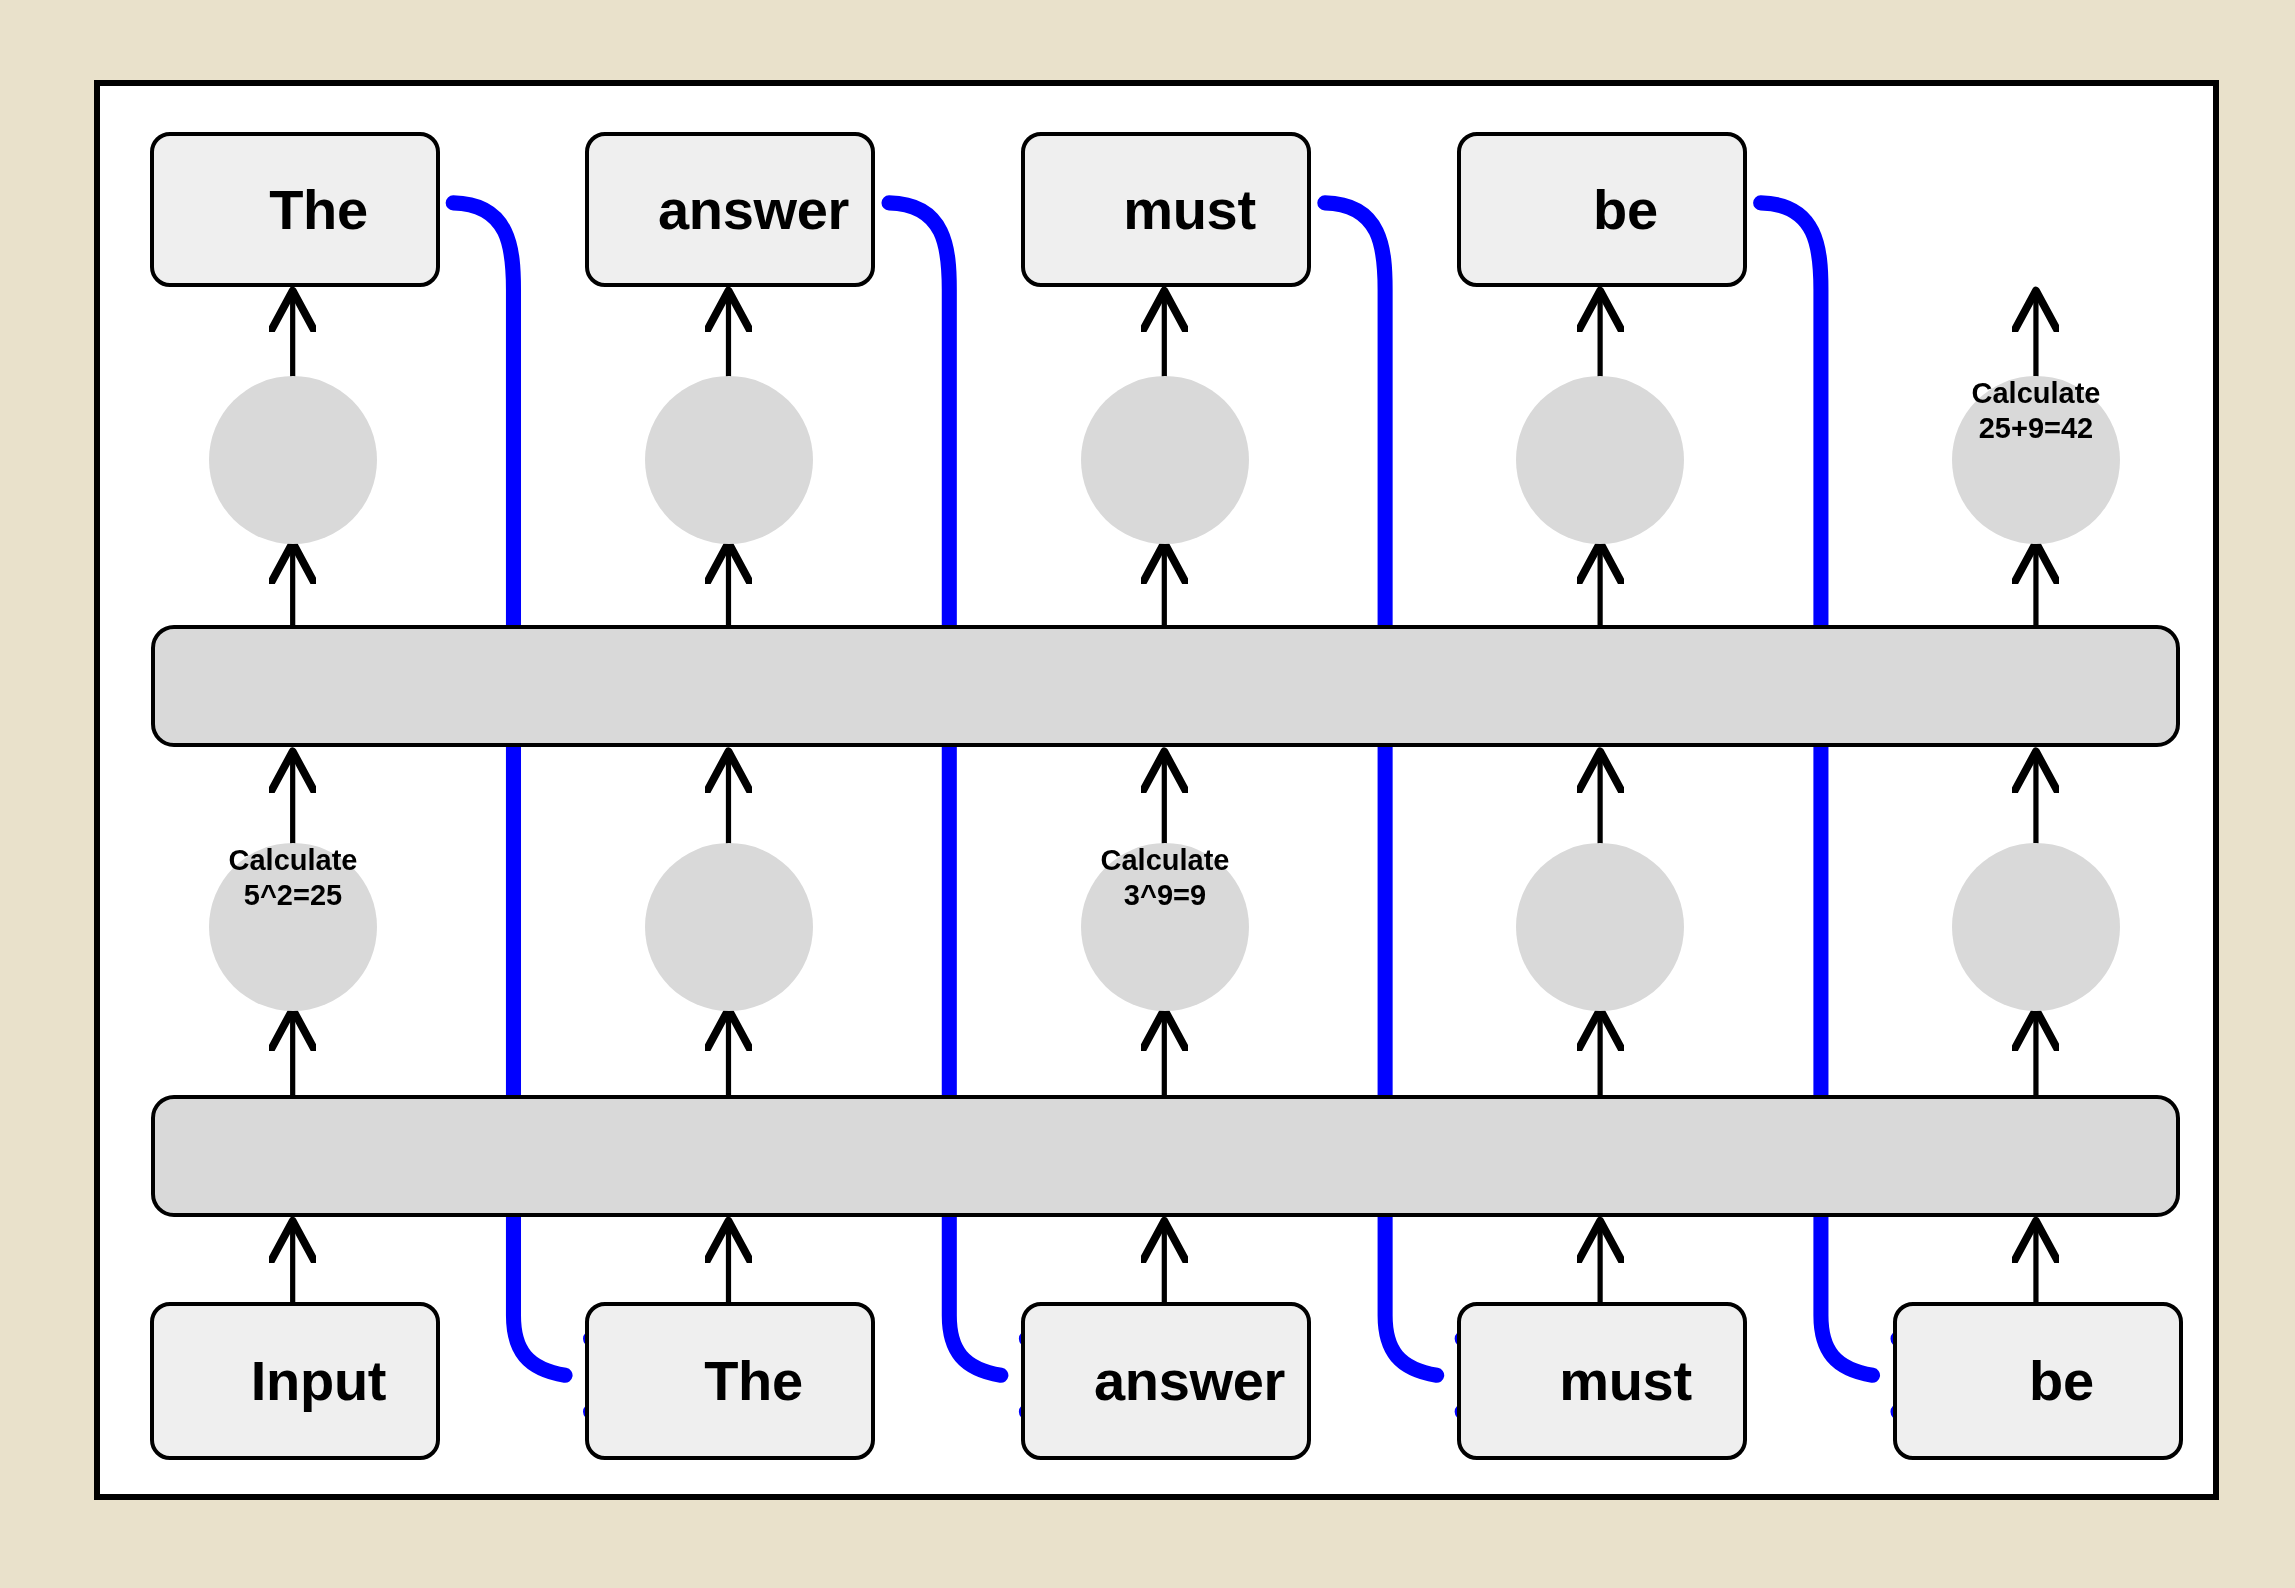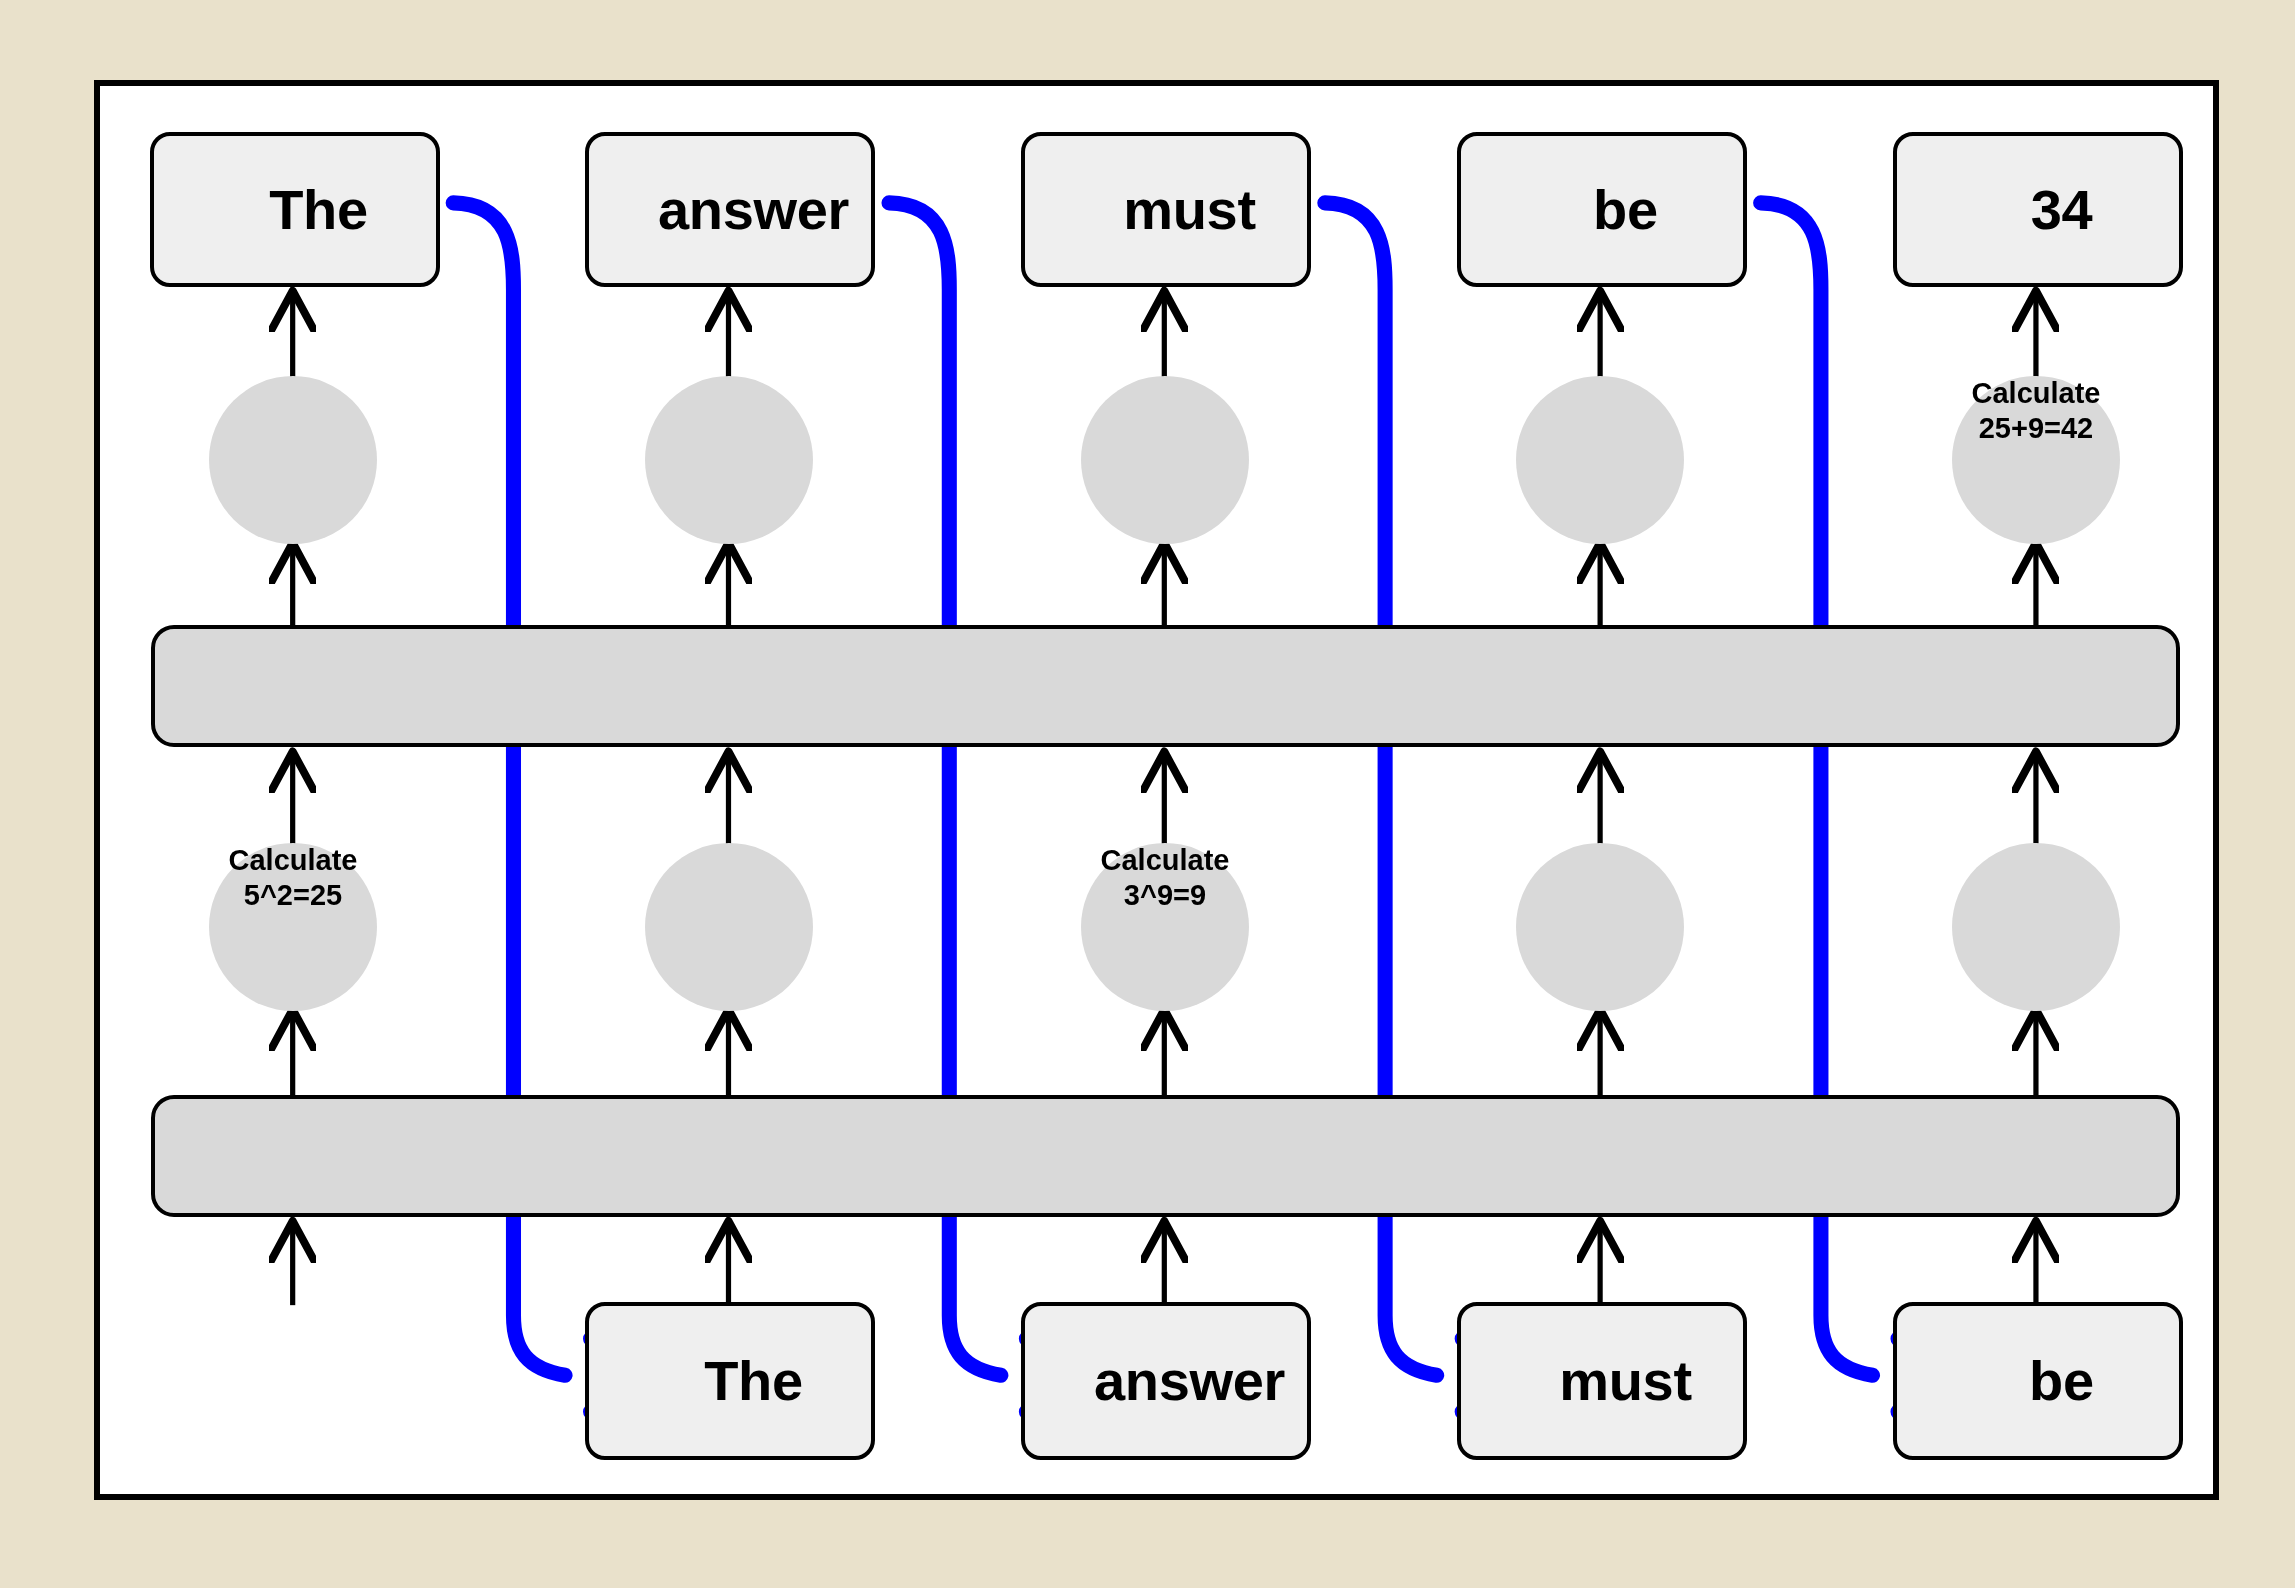--- a/index.html
+++ b/index.html
@@ -194,24 +194,24 @@
   </div>
   <div class="node-box" style="left:585px; top:132px; width:290px; height:155px;">
     <span>answer</span>
   </div>
   <div class="node-box" style="left:1021px; top:132px; width:290px; height:155px;">
     <span>must</span>
   </div>
   <div class="node-box" style="left:1457px; top:132px; width:290px; height:155px;">
     <span>be</span>
   </div>
-  <div class="node-box" style="left:1893px; top:132px; width:290px; height:155px;">
-    <span>34</span>
-  </div>
-
+
+  <div class="node-box" style="left:150px; top:1302px; width:290px; height:158px;">
+    <span>Input</span>
+  </div>
   <div class="node-box" style="left:585px; top:1302px; width:290px; height:158px;">
     <span>The</span>
   </div>
   <div class="node-box" style="left:1021px; top:1302px; width:290px; height:158px;">
     <span>answer</span>
   </div>
   <div class="node-box" style="left:1457px; top:1302px; width:290px; height:158px;">
     <span>must</span>
   </div>
   <div class="node-box" style="left:1893px; top:1302px; width:290px; height:158px;">

